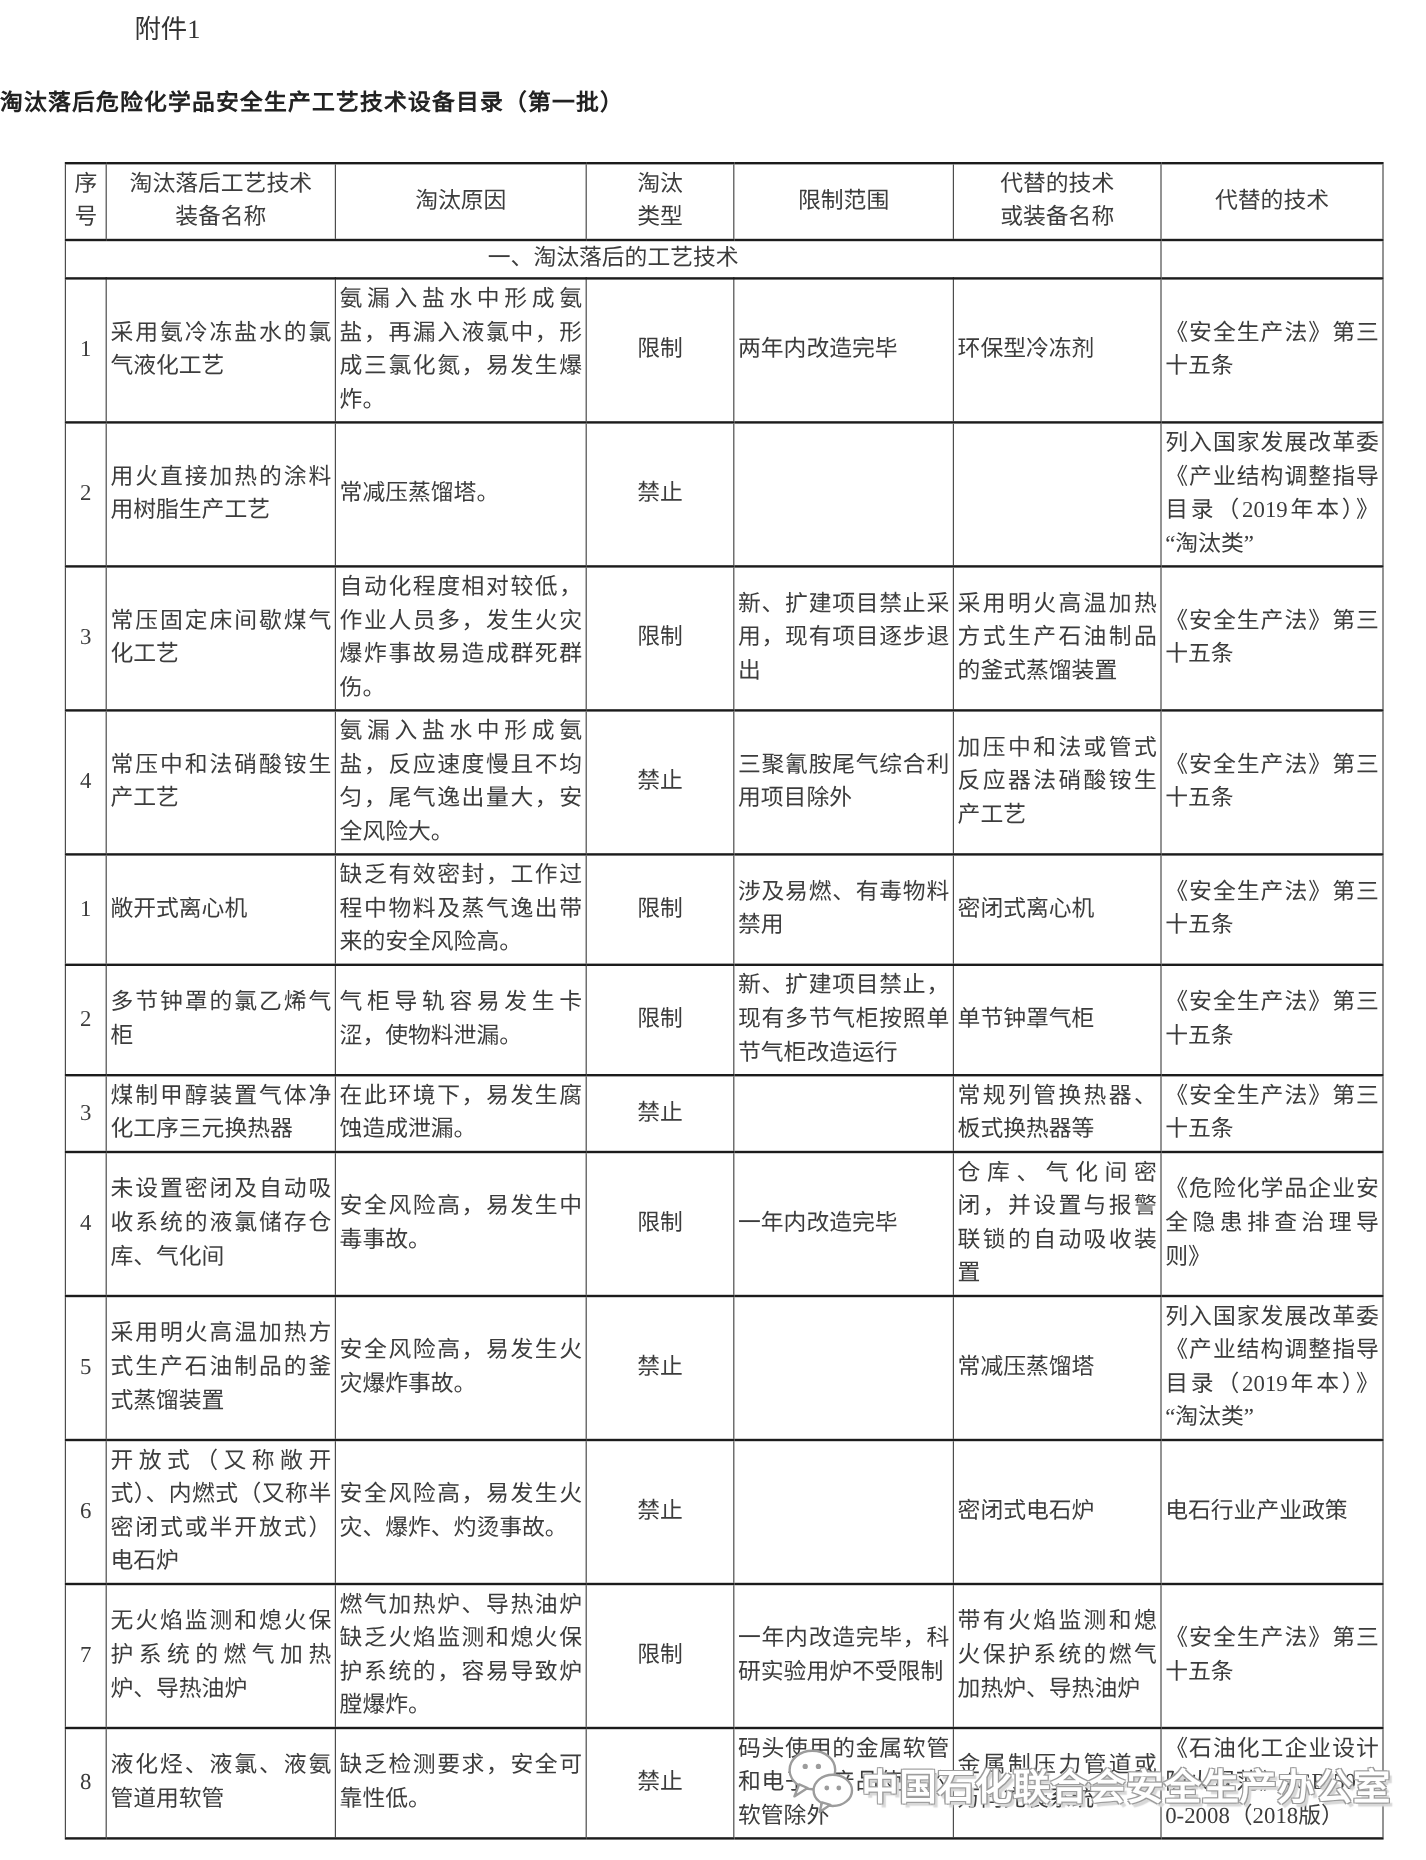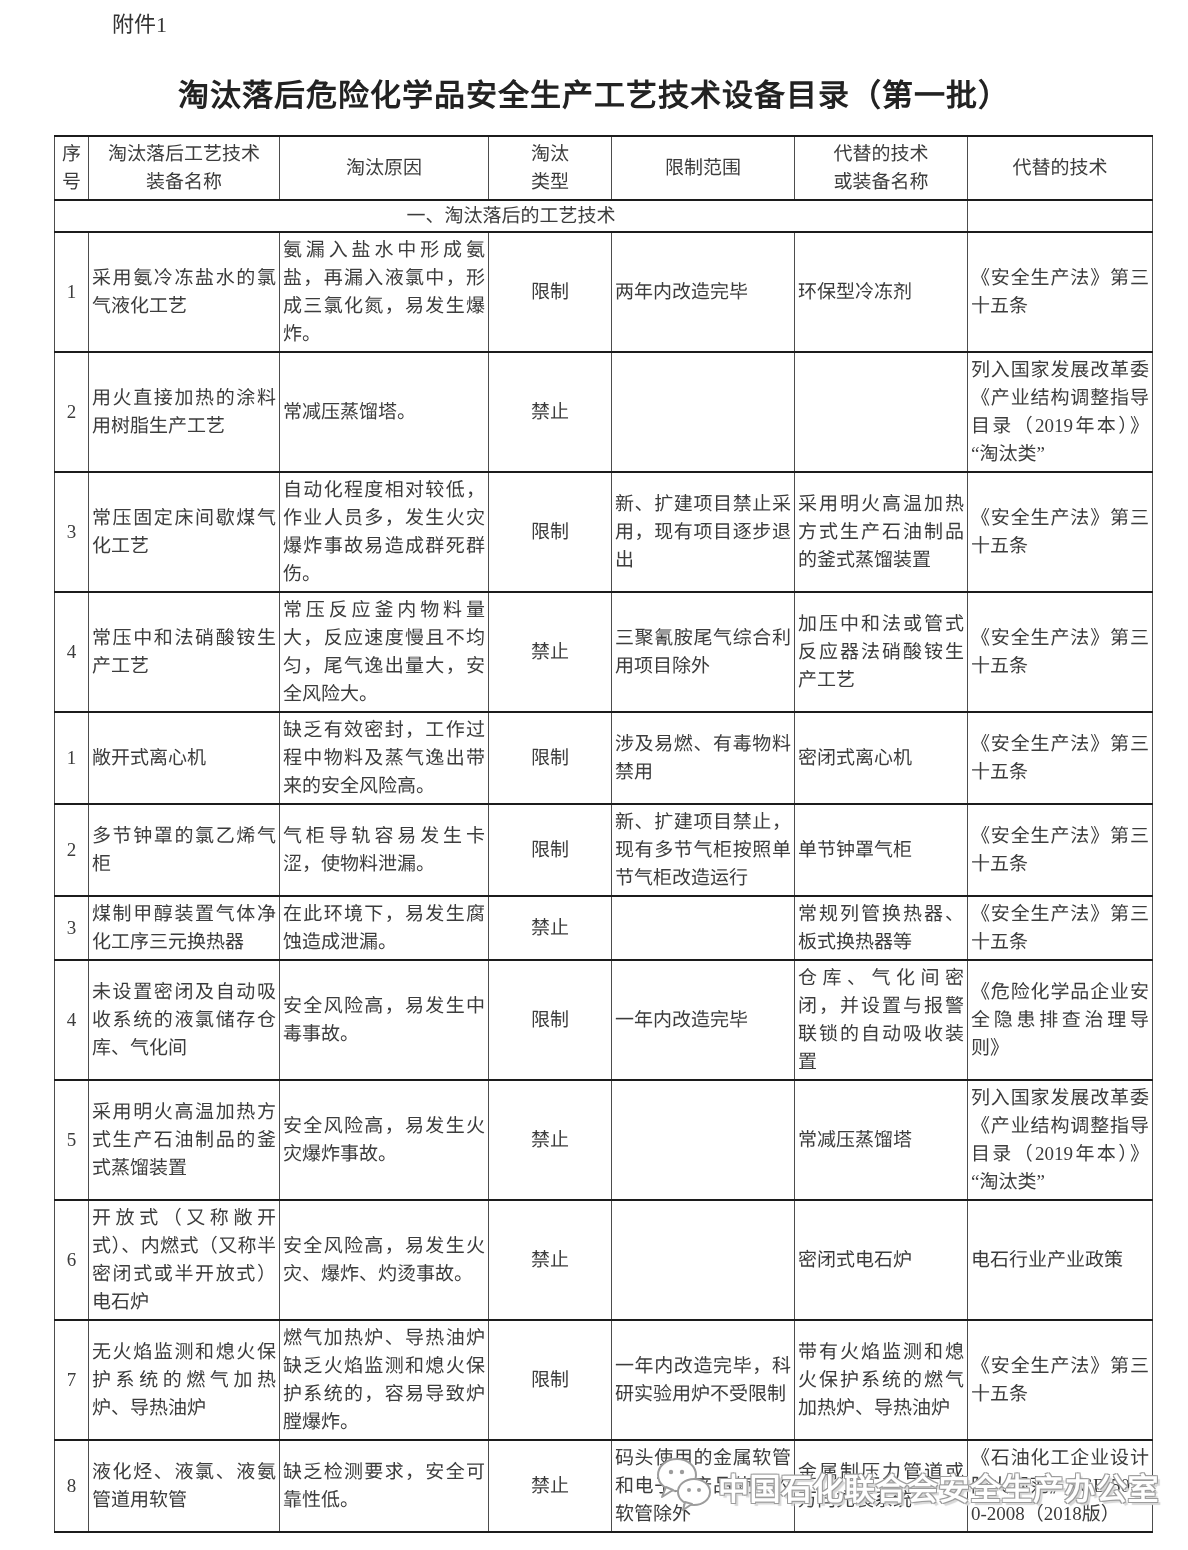--- a/index.html
+++ b/index.html
@@ -20,22 +20,21 @@
     left: 112px;
     top: 6px;
     font-size: 22px;
     color: #333333;
   }
   .doc-title {
     position: absolute;
     left: 0;
     top: 70px;
     width: 100%;
-    text-align: center;
-    font-size: 31px;
+    font-size: 19px;
     font-weight: bold;
     color: #222222;
     letter-spacing: 1px;
   }
   table.catalog {
     position: absolute;
     left: 54px;
     top: 135px;
     width: 1098px;
     border-collapse: collapse;
@@ -152,21 +151,21 @@
     <td class="c-name">常压固定床间歇煤气化工艺</td>
     <td class="c-reason">自动化程度相对较低，作业人员多，发生火灾爆炸事故易造成群死群伤。</td>
     <td class="c-type">限制</td>
     <td class="c-scope">新、扩建项目禁止采用，现有项目逐步退出</td>
     <td class="c-replacement">采用明火高温加热方式生产石油制品的釜式蒸馏装置</td>
     <td class="c-basis">《安全生产法》第三十五条</td>
   </tr>
       <tr>
     <td class="c-no">4</td>
     <td class="c-name">常压中和法硝酸铵生产工艺</td>
-    <td class="c-reason">常压反应釜内物料量大，反应速度慢且不均匀，尾气逸出量大，安全风险大。</td>
+    <td class="c-reason">氨漏入盐水中形成氨盐，反应速度慢且不均匀，尾气逸出量大，安全风险大。</td>
     <td class="c-type">禁止</td>
     <td class="c-scope">三聚氰胺尾气综合利用项目除外</td>
     <td class="c-replacement">加压中和法或管式反应器法硝酸铵生产工艺</td>
     <td class="c-basis">《安全生产法》第三十五条</td>
   </tr>
       <tr>
     <td class="c-no">1</td>
     <td class="c-name">敞开式离心机</td>
     <td class="c-reason">缺乏有效密封，工作过程中物料及蒸气逸出带来的安全风险高。</td>
     <td class="c-type">限制</td>

